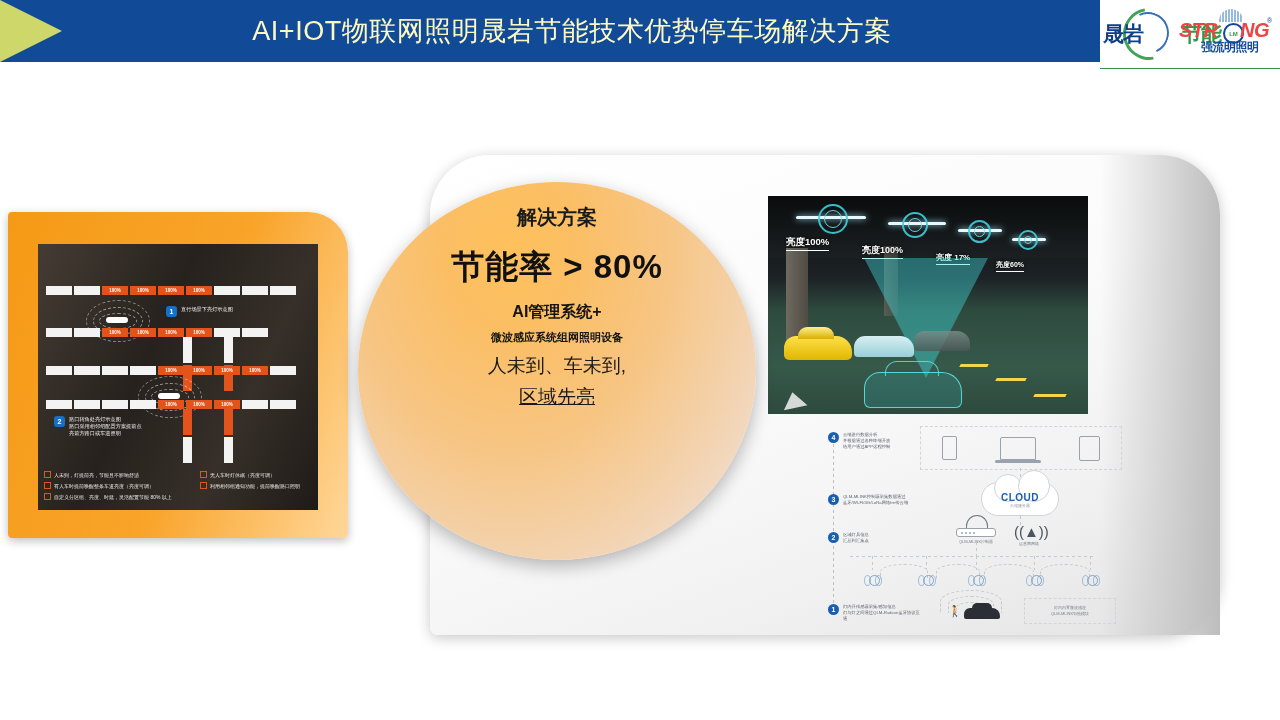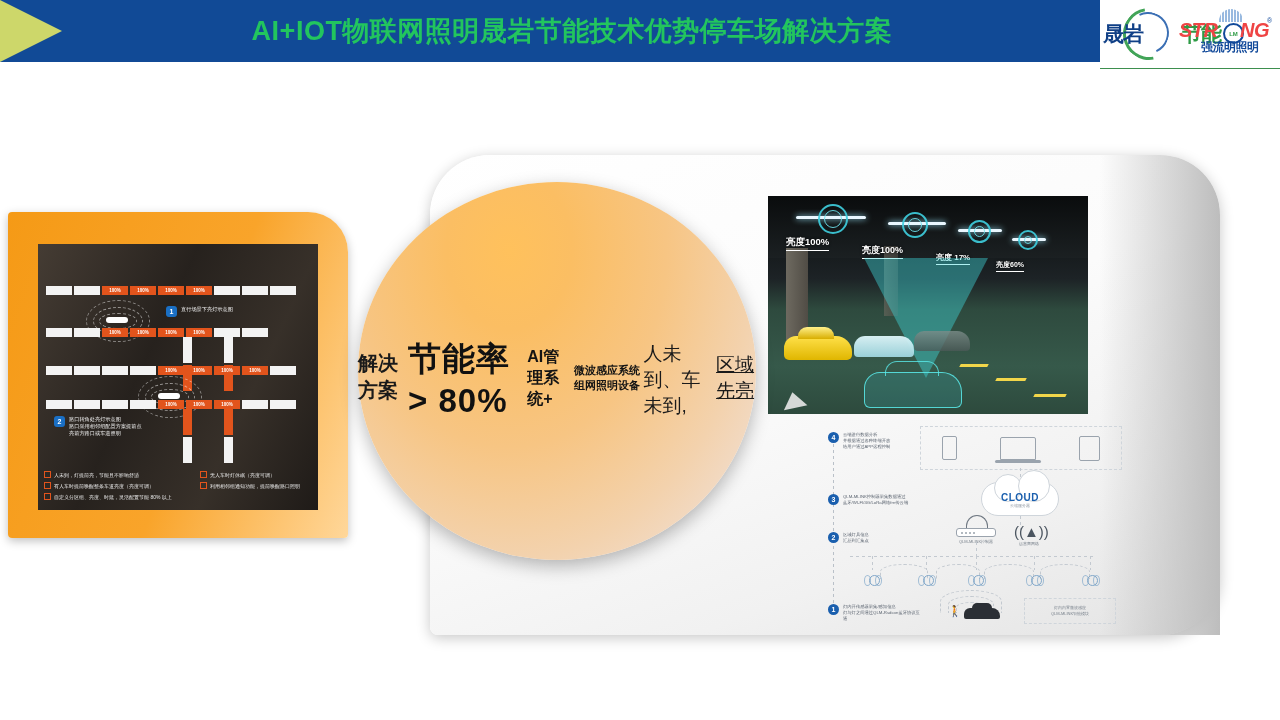--- a/index.html
+++ b/index.html
@@ -17,21 +17,21 @@
     background:#114A96;
   }
   .header-chevron{
     position:absolute;left:0;top:0;width:62px;height:62px;
     background:#cdd76a;
     clip-path:polygon(0 0, 0 100%, 100% 50%);
   }
   .header-title{
     position:absolute;left:62px;top:0;width:1020px;height:62px;
     display:flex;align-items:center;justify-content:center;
-    color:#22c55e;font-size:27px;font-weight:bold;letter-spacing:.5px;
+    color:#fef9c3;font-size:27px;font-weight:normal;letter-spacing:.5px;
     white-space:nowrap;
   }
   .logo-box{
     position:absolute;left:1100px;top:0;width:180px;height:68px;
     background:#ffffff;border-bottom:1.5px solid #3d8f4e;
     display:flex;align-items:center;justify-content:center;
     overflow:hidden;
   }
   .logo-inner{position:relative;width:178px;height:46px;}
   .logo-cn{
@@ -132,21 +132,21 @@
   .lg-item{display:flex;align-items:center;gap:3px;}
   .lg-box{width:5px;height:5px;border:1px solid #e2541c;flex:none;}
   .lg-tx{color:#e8e8e8;font-size:5px;white-space:nowrap;}
 
   
   .ellipse{
     position:absolute;left:358px;top:182px;width:398px;height:378px;
     border-radius:50%;
     background:radial-gradient(ellipse at 38% 18%,#ffc15c 0%,#fbbe63 18%,#f7c583 45%,#f3d2ad 70%,#f1ded0 88%,#efeae6 100%);
     box-shadow:0 6px 18px rgba(0,0,0,.28);
-    display:flex;align-items:center;
+    display:flex;flex-direction:column;align-items:center;
     padding-top:22px;box-sizing:border-box;
     z-index:5;
   }
   .e-title{font-size:20px;font-weight:bold;color:#1a1a1a;margin-bottom:10px;}
   .e-big{font-size:33px;font-weight:bold;color:#111;margin:4px 8px 12px;letter-spacing:1px;}
   .e-l1{font-size:16px;font-weight:bold;color:#141414;margin-bottom:7px;}
   .e-l2{font-size:11px;font-weight:bold;color:#141414;margin-bottom:8px;}
   .e-l3{font-size:19px;color:#1a1a1a;margin-bottom:5px;}
   .e-l4{font-size:19px;color:#1a1a1a;text-decoration:underline;margin-bottom:9px;}
   .e-l5{font-size:15px;font-weight:bold;color:#1f1f1f;line-height:22px;text-align:center;}

